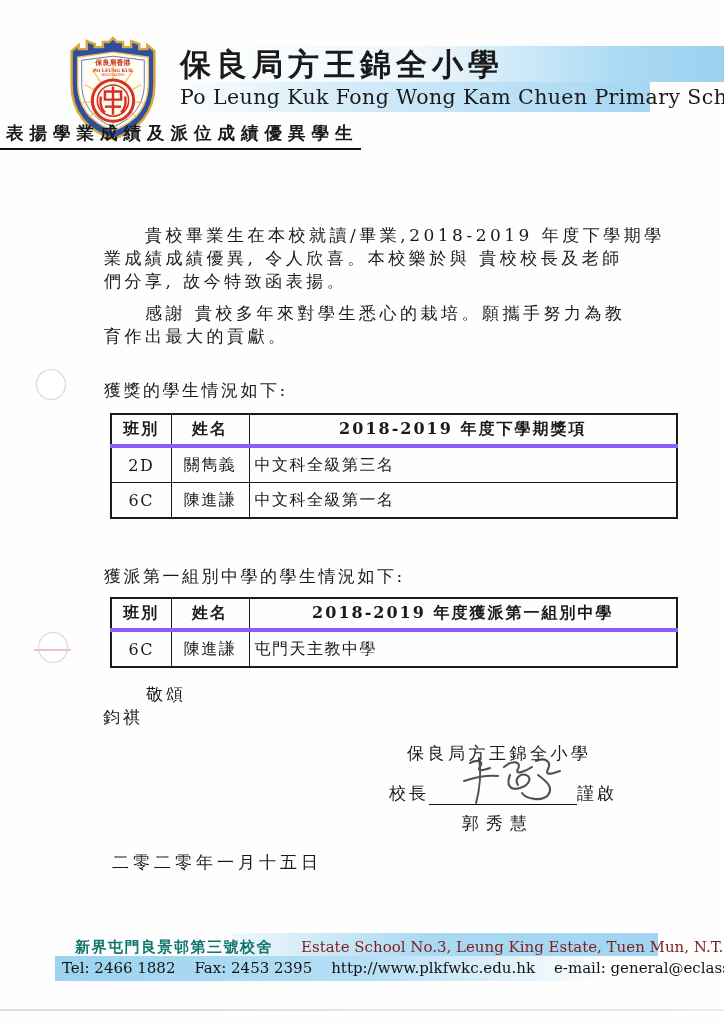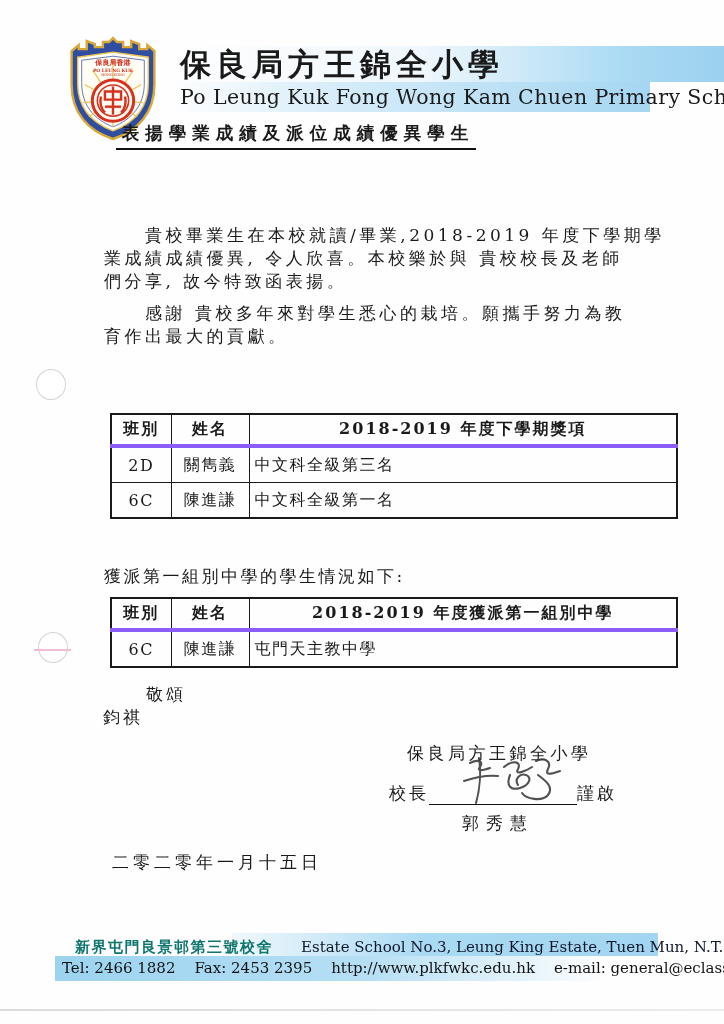--- a/index.html
+++ b/index.html
@@ -10,21 +10,21 @@
   }
   
   .crest { position:absolute; left:62px; top:36px; width:102px; height:106px; }
   .band { position:absolute; }
   .band1 { left:172px; top:46px; width:552px; height:36px;
     background:linear-gradient(to right, rgba(255,255,255,0) 0%, rgba(173,218,244,0.18) 45%, #aadaf4 82%, #9bd1ef 100%); }
   .band2 { left:172px; top:82px; width:478px; height:30px;
     background:linear-gradient(to right, rgba(255,255,255,0) 0%, rgba(173,218,244,0.5) 35%, #a5d6f2 100%); }
   .school-zh { position:absolute; left:180px; top:44px; font-size:31px; font-weight:bold; letter-spacing:5px; white-space:nowrap; }
   .school-en { position:absolute; left:180px; top:85px; font-size:20.5px; letter-spacing:0.4px; white-space:nowrap; }
-  .doc-title { position:absolute; left:0; top:121px; width:592px; text-align:center; }
+  .doc-title { position:absolute; left:0; top:121px; width:592px; }
   .doc-title span { display:inline-block; font-size:17.5px; font-weight:bold; letter-spacing:6px;
     border-bottom:2px solid #111; padding:0 2px 3px 6px; }
   
   .recipient { position:absolute; left:104px; top:163px; font-size:17px; letter-spacing:2.5px; line-height:23px; white-space:pre-line; }
   .para { position:absolute; left:104px; width:565px; font-size:17px; letter-spacing:3.5px;
     line-height:23px; white-space:pre-line; }
   #para1 { top:224px; }
   #para2 { top:302px; }
   .section-intro { position:absolute; left:104px; font-size:17px; letter-spacing:2.5px; white-space:nowrap; }
   #intro1 { top:379px; }
@@ -48,21 +48,21 @@
   .signature { position:absolute; left:452px; top:755px; width:118px; height:55px; }
   .sign-name { position:absolute; left:462px; top:812px; font-size:17px; letter-spacing:7px; white-space:nowrap; }
   .date { position:absolute; left:112px; top:851px; font-size:17px; letter-spacing:4px; white-space:nowrap; }
   
   .footer-bar1 { position:absolute; left:232px; top:933px; width:426px; height:23px;
     background:linear-gradient(to right, rgba(164,214,241,0.15) 0%, #aadaf3 45%, #a2d5f1 100%); }
   .footer-bar2 { position:absolute; left:55px; top:956px; width:572px; height:25px;
     background:linear-gradient(to right, #9cd3ef 0%, #b6dff5 55%, rgba(255,255,255,0) 96%); }
   .footer-line1 { position:absolute; left:75px; top:937px; white-space:nowrap; }
   .footer-line1 .zh { font-size:15px; font-weight:bold; letter-spacing:1.5px; color:#0f766e; }
-  .footer-line1 .en { font-size:15px; margin-left:28px; color:#0f172a; }
+  .footer-line1 .en { font-size:15px; margin-left:28px; color:#7f1d1d; }
   .footer-line2 { position:absolute; left:62px; top:959px; font-size:15px; color:#131313; white-space:nowrap; }
   .footer-line2 span { margin-right:19px; }
   
   .hole { position:absolute; width:28px; height:29px; border:1.5px solid #d6d3d1; border-radius:50%; background:#fff; }
   #hole1 { left:36px; top:369px; }
   #hole2 { left:38px; top:632px; }
   .pink-line { position:absolute; left:34px; top:649px; width:37px; height:2px; background:#f0bcd6; }
   .scan-edge { position:absolute; left:0; top:1009px; width:724px; height:2px;
     background:linear-gradient(to right,#c9c9c9,#e2e2e2); opacity:.65; }
 </style>
@@ -113,20 +113,21 @@
     <span>表揚學業成績及派位成績優異學生</span>
   </div>
 
 
   <div class="para" id="para1">　　貴校畢業生在本校就讀/畢業,2018-2019 年度下學期學
 業成績成績優異, 令人欣喜。本校樂於與 貴校校長及老師
 們分享, 故今特致函表揚。</div>
   <div class="para" id="para2">　　感謝 貴校多年來對學生悉心的栽培。願攜手努力為教
 育作出最大的貢獻。</div>
 
+  <div class="section-intro" id="intro1">獲獎的學生情況如下:</div>
   <table id="table1">
     <colgroup>
         <col class="c1">
         <col class="c2">
         <col>
       </colgroup>
     <thead>
       <tr>
         <th>班別</th>
         <th>姓名</th>

